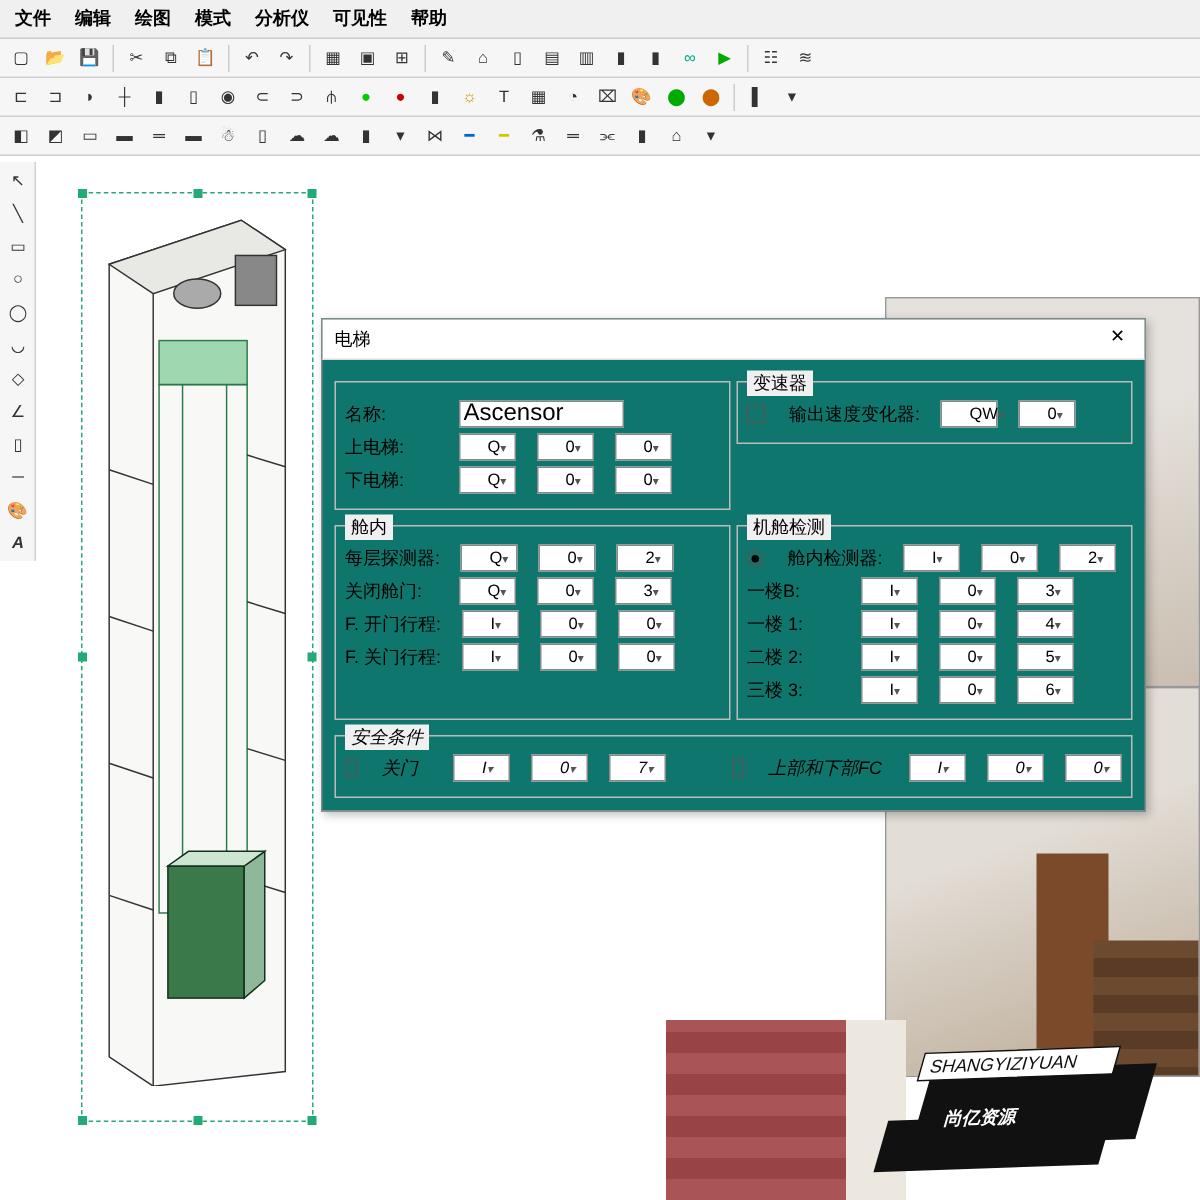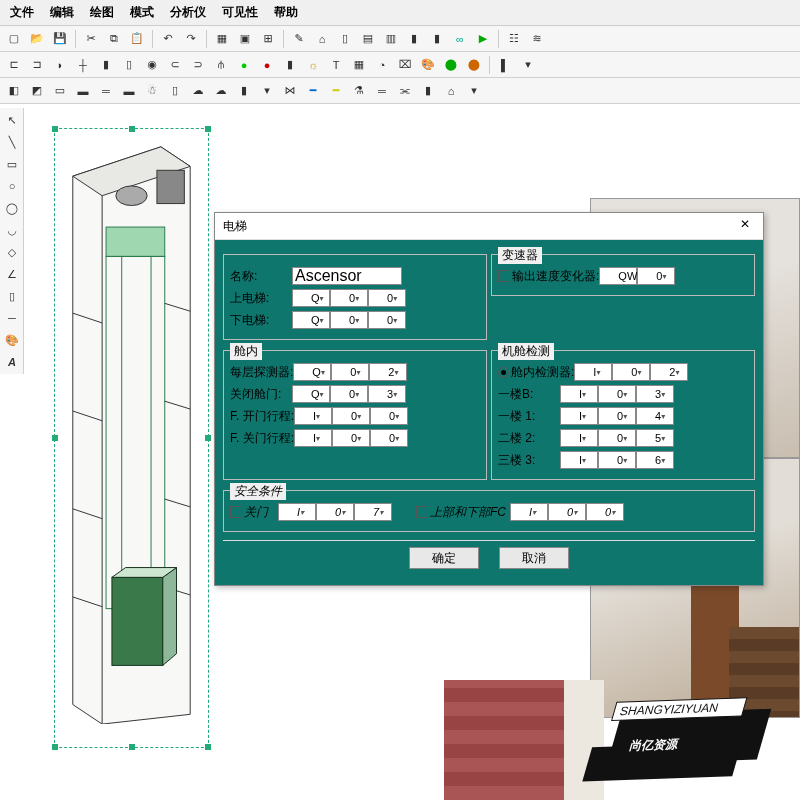--- a/index.html
+++ b/index.html
@@ -26,21 +26,21 @@
 .handle { width: 6px; height: 6px; background: #2a7; position: absolute; }
 .shaft-body { position: absolute; left: 8px; top: 8px; right: 8px; bottom: 8px; }
 
 
 .dialog { position: absolute; left: 214px; top: 188px; width: 550px; background: #0f766e; border: 1px solid #888; box-shadow: 2px 2px 6px rgba(0,0,0,.25); margin-top: 24px; }
 .dlgtitle { display: flex; justify-content: space-between; align-items: center; padding: 4px 8px; background: #fff; border-bottom: 1px solid #ddd; }
 .dlgclose { width: 20px; height: 18px; text-align: center; cursor: default; }
 .dlgbody { padding: 8px; display: grid; grid-template-columns: 1fr 1fr; gap: 4px; }
 .group { border: 1px solid #bbb; padding: 8px 6px 6px 6px; position: relative; margin-top: 6px; }
 .group > .gtitle { position: absolute; top: -8px; left: 6px; background: #f0f0f0; padding: 0 4px; font-size: 12px; }
-.row { display: flex; align-items: center; margin: 4px 0; gap: 0; }
+.row { display: flex; align-items: center; margin: 4px 0; gap: 14px; }
 .row label { min-width: 62px; }
 .tin { width: 74px; height: 18px; border: 1px solid #888; background: #fff; padding: 0 2px; font-size: 16px; }
 .spin { width: 28px; height: 18px; border: 1px solid #888; background: #fff; font-size: 11px; padding: 0 18px; display: inline-flex; align-items: center; }
 .spin::after { content: "▾"; margin-left: auto; font-size: 8px; color: #555; }
 .chk { width: 12px; height: 12px; border: 1px solid #555; display: inline-block; margin-right: 2px; }
 .rad { width: 11px; height: 11px; border: 1px solid #555; border-radius: 50%; display: inline-block; margin-right: 2px; position: relative; }
 .rad.on::after { content: ""; width: 5px; height: 5px; background: #000; border-radius: 50%; position: absolute; left: 2px; top: 2px; }
 .slider { flex: 1; height: 3px; background: #999; position: relative; margin: 0 4px; }
 .slider .thumb { position: absolute; top: -5px; left: 46%; width: 8px; height: 14px; background: #ddd; border: 1px solid #777; }
 .btnrow { grid-column: 1 / span 2; display: flex; justify-content: center; gap: 20px; padding: 6px 0 8px 0; border-top: 1px solid #ddd; margin-top: 4px; }
@@ -337,18 +337,14 @@
         <span class="spin">7</span>
         <div style="width:24px"></div>
         <span class="chk"></span>
         <label style="min-width:80px">上部和下部FC</label>
         <span class="spin">I</span>
         <span class="spin">0</span>
         <span class="spin">0</span>
       </div>
     </div>
 
-    <div class="btnrow">
-      <div class="btn">确定</div>
-      <div class="btn">取消</div>
-    </div>
   </div>
 </div>
 
 </body></html>

